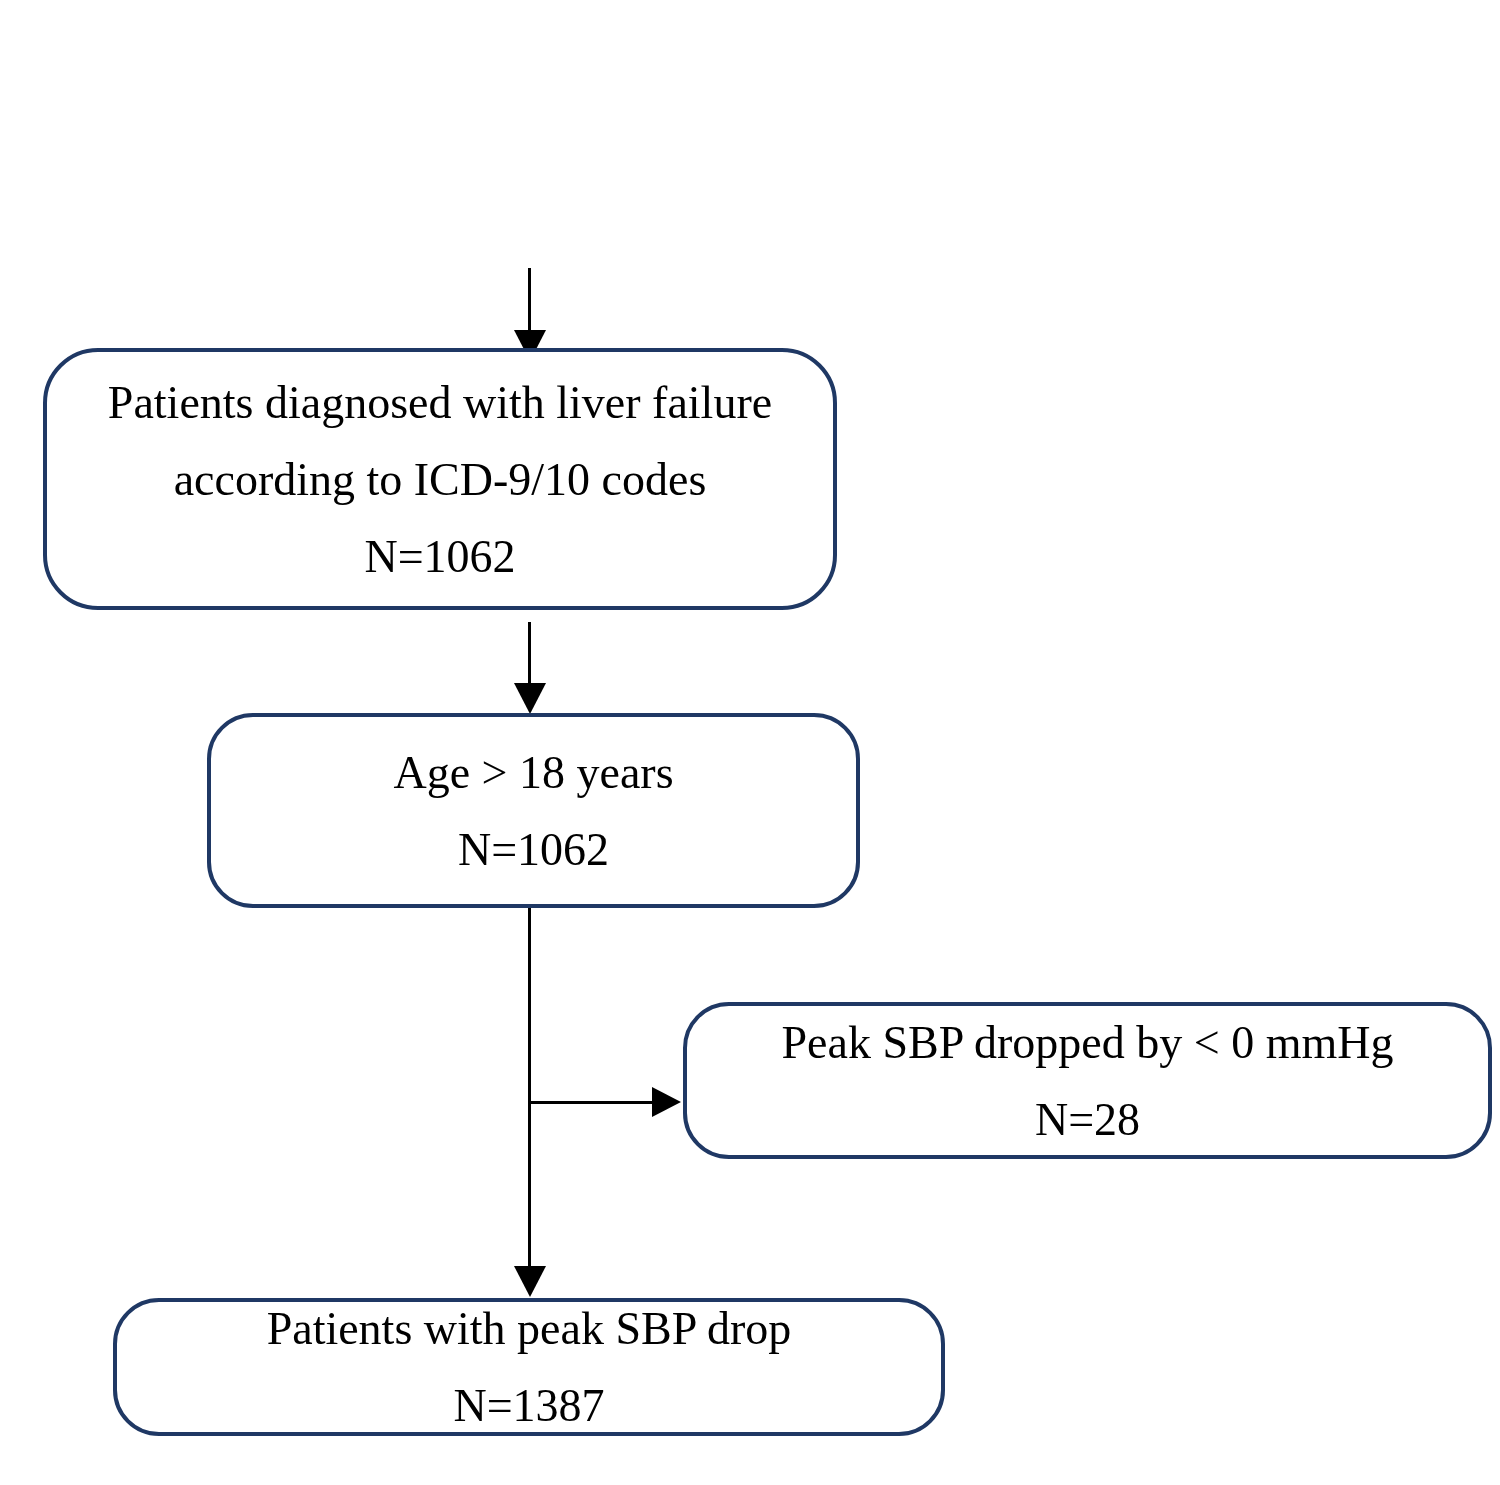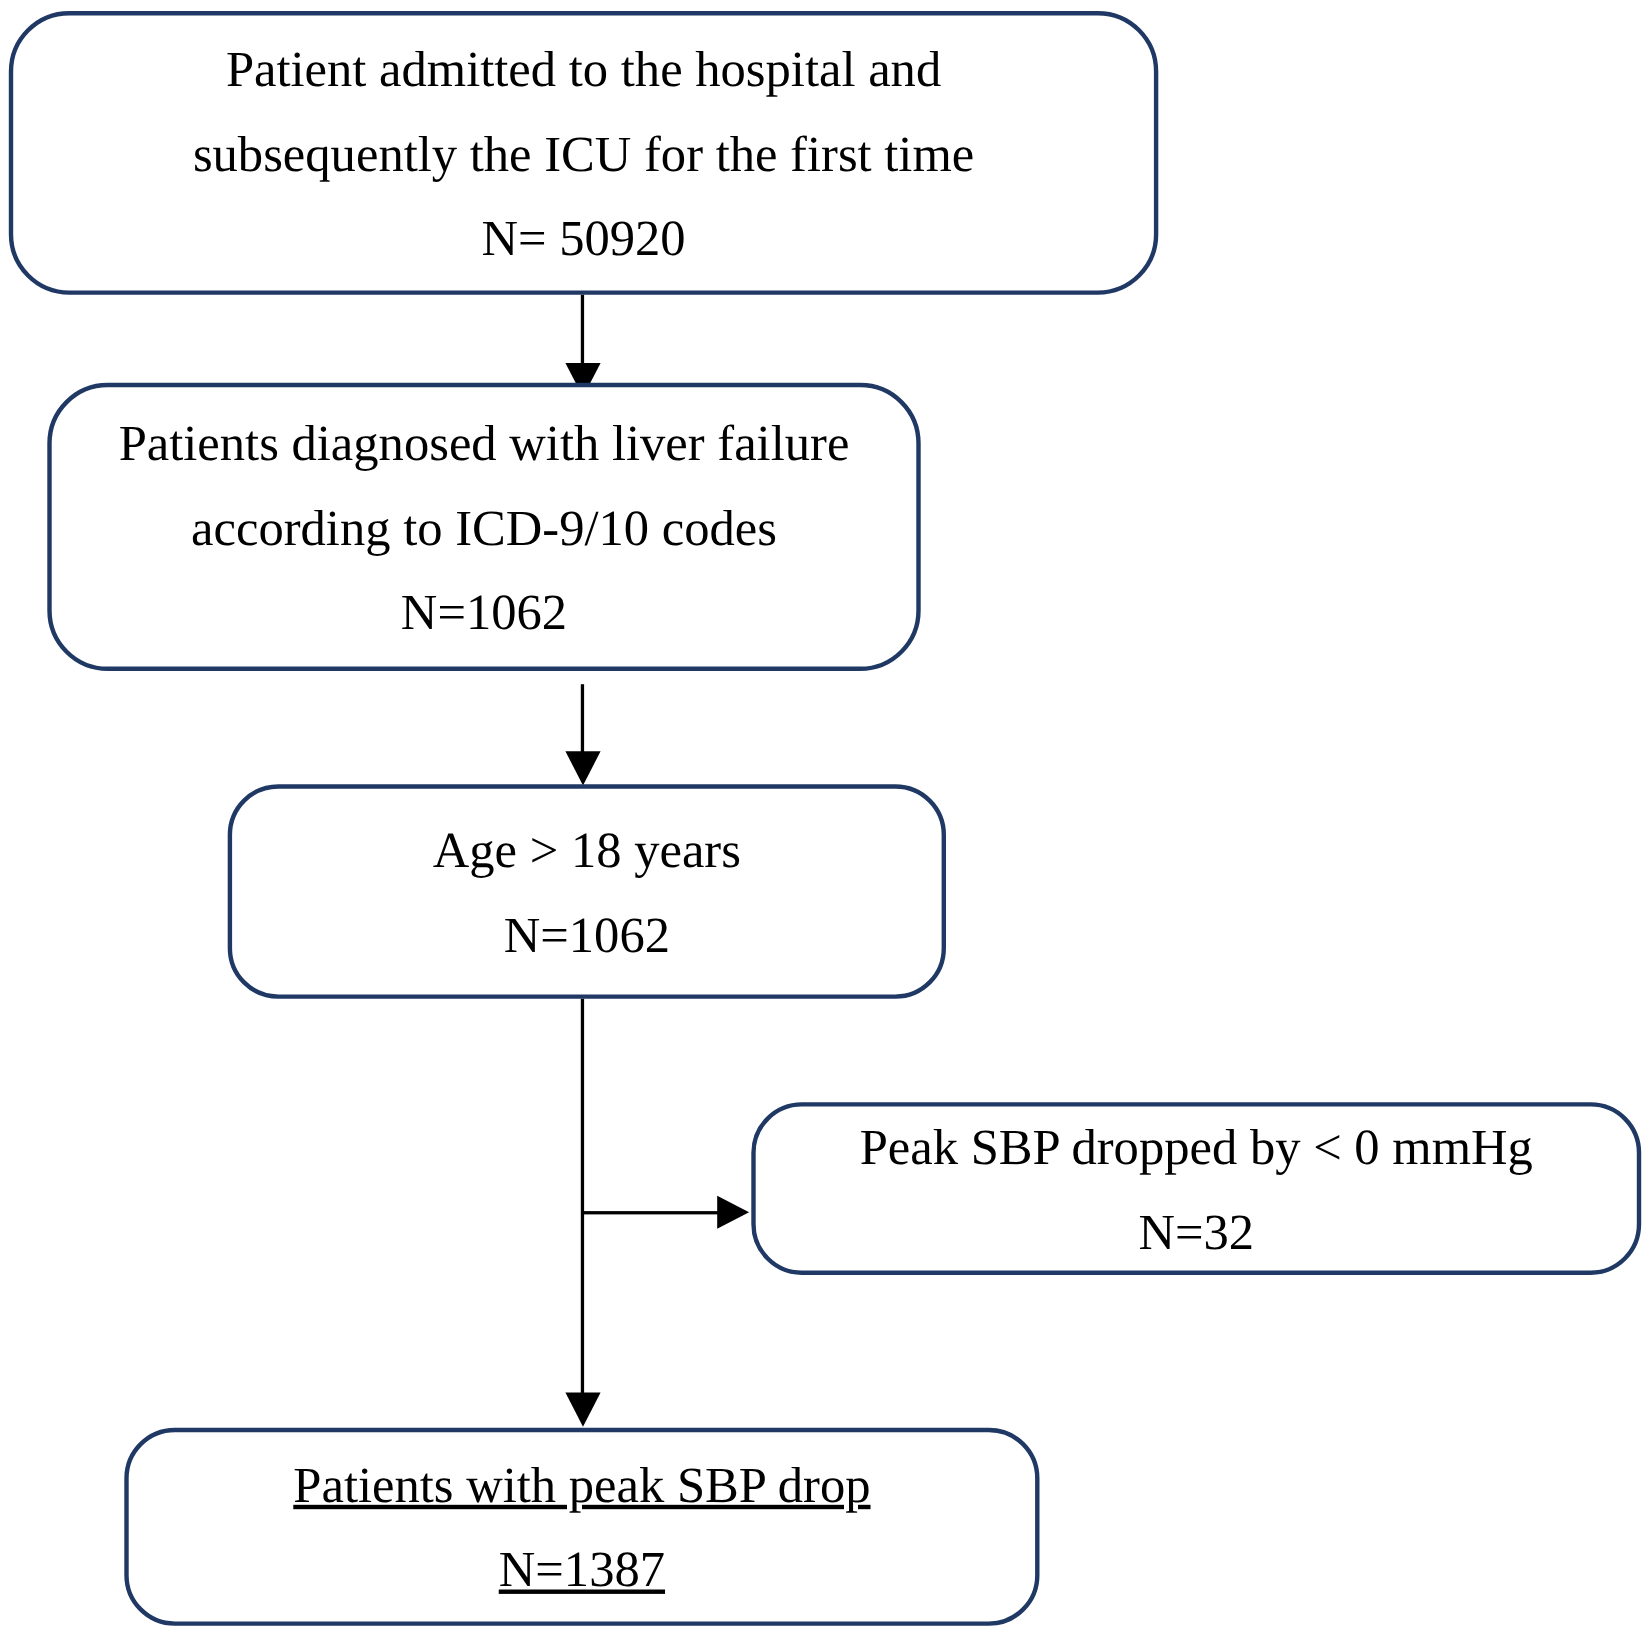--- a/index.html
+++ b/index.html
@@ -33,21 +33,21 @@
     white-space: nowrap;
   }
   .r-big { border-radius: 55px; }
   .r-med { border-radius: 46px; }
 
   
   #box-admitted      { left: 8px;   top: 10px;   width: 1045px; height: 258px; }
   #box-liver-failure { left: 43px;  top: 348px;  width: 794px;  height: 262px; justify-content: center; }
   #box-age           { left: 207px; top: 713px;  width: 653px;  height: 195px; }
   #box-excluded      { left: 683px; top: 1002px; width: 809px;  height: 157px; }
-  #box-final         { left: 113px; top: 1298px; width: 832px;  height: 180px; text-decoration: underline; }
+  #box-final         { left: 113px; top: 1298px; width: 832px;  height: 138px; }
 
   
   .vline {
     position: absolute;
     width: 3px;
     background: #000000;
   }
   .hline {
     position: absolute;
     height: 3px;
@@ -78,25 +78,20 @@
   #head-1 { left: 514px; top: 330px; }
   #head-2 { left: 514px; top: 683px; }
   #head-3 { left: 514px; top: 1266px; }
   #head-branch { left: 652px; top: 1087px; }
 </style>
 </head>
 <body>
 
 <div class="canvas">
 
-  <div class="box r-big" id="box-admitted">
-    <div class="line">Patient admitted to the hospital and</div>
-    <div class="line">subsequently the ICU for the first time</div>
-    <div class="line">N= 50920</div>
-  </div>
 
   <div class="vline" id="line-1"></div>
   <div class="arrow-down" id="head-1"></div>
 
   <div class="box r-big" id="box-liver-failure">
     <div class="line">Patients diagnosed with liver failure</div>
     <div class="line">according to ICD-9/10 codes</div>
     <div class="line">N=1062</div>
   </div>
 
@@ -108,21 +103,21 @@
     <div class="line">N=1062</div>
   </div>
 
   <div class="vline" id="line-3"></div>
   <div class="arrow-down" id="head-3"></div>
   <div class="hline" id="line-branch"></div>
   <div class="arrow-right" id="head-branch"></div>
 
   <div class="box r-med" id="box-excluded">
     <div class="line">Peak SBP dropped by &lt; 0 mmHg</div>
-    <div class="line">N=32</div>
+    <div class="line">N=28</div>
   </div>
 
   <div class="box r-med" id="box-final">
     <div class="line">Patients with peak SBP drop</div>
     <div class="line">N=1387</div>
   </div>
 
 </div>
 
 </body></html>

